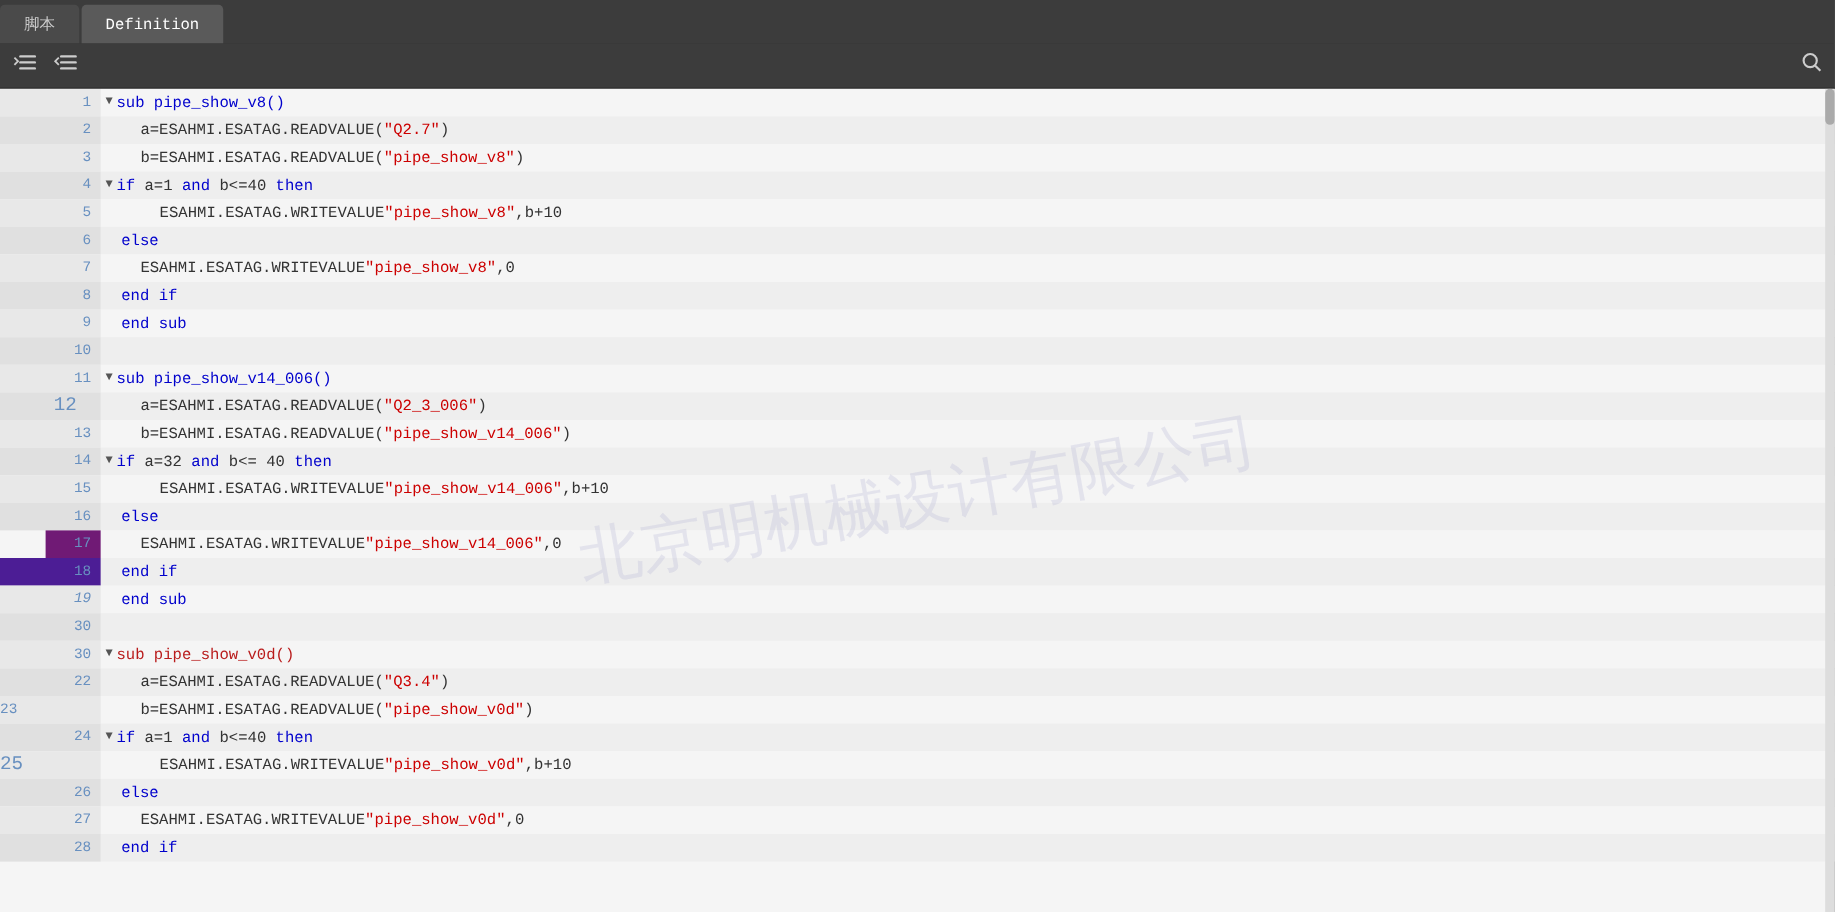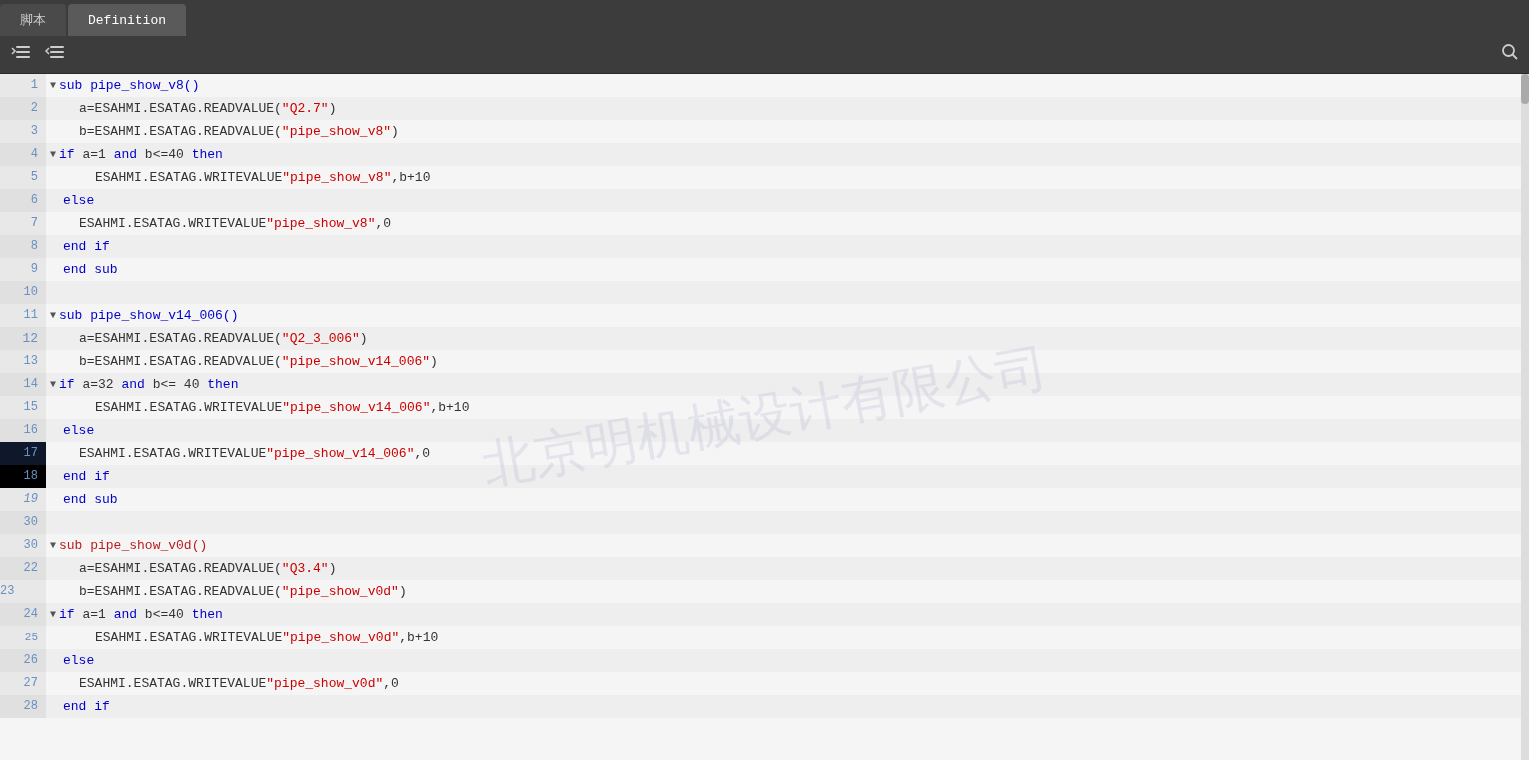--- a/index.html
+++ b/index.html
@@ -159,34 +159,34 @@
         <div style="min-width: 46px; text-align: right; padding-right: 8px; font-size: 12px; color: rgb(104, 144, 192); line-height: 23px; height: 23px; background: rgb(224, 224, 224);">2</div>
         <div style="min-width: 46px; text-align: right; padding-right: 8px; font-size: 12px; color: rgb(104, 144, 192); line-height: 23px; height: 23px; background: rgb(232, 232, 232);">3</div>
         <div style="min-width: 46px; text-align: right; padding-right: 8px; font-size: 12px; color: rgb(104, 144, 192); line-height: 23px; height: 23px; background: rgb(224, 224, 224);">4</div>
         <div style="min-width: 46px; text-align: right; padding-right: 8px; font-size: 12px; color: rgb(104, 144, 192); line-height: 23px; height: 23px; background: rgb(232, 232, 232);">5</div>
         <div style="min-width: 46px; text-align: right; padding-right: 8px; font-size: 12px; color: rgb(104, 144, 192); line-height: 23px; height: 23px; background: rgb(224, 224, 224);">6</div>
         <div style="min-width: 46px; text-align: right; padding-right: 8px; font-size: 12px; color: rgb(104, 144, 192); line-height: 23px; height: 23px; background: rgb(232, 232, 232);">7</div>
         <div style="min-width: 46px; text-align: right; padding-right: 8px; font-size: 12px; color: rgb(104, 144, 192); line-height: 23px; height: 23px; background: rgb(224, 224, 224);">8</div>
         <div style="min-width: 46px; text-align: right; padding-right: 8px; font-size: 12px; color: rgb(104, 144, 192); line-height: 23px; height: 23px; background: rgb(232, 232, 232);">9</div>
         <div style="min-width: 46px; text-align: right; padding-right: 8px; font-size: 12px; color: rgb(104, 144, 192); line-height: 23px; height: 23px; background: rgb(224, 224, 224);">10</div>
         <div style="min-width: 46px; text-align: right; padding-right: 8px; font-size: 12px; color: rgb(104, 144, 192); line-height: 23px; height: 23px; background: rgb(232, 232, 232);">11</div>
-        <div style="min-width: 46px; text-align: right; padding-right: 8px; font-size: 13px; color: rgb(104, 144, 192); line-height: 23px; height: 23px; background: rgb(224, 224, 224);">12</div>
+        <div style="min-width: 46px; text-align: right; padding-right: 20px; font-size: 16px; color: rgb(104, 144, 192); line-height: 23px; height: 23px; background: rgb(224, 224, 224);">12</div>
         <div style="min-width: 46px; text-align: right; padding-right: 8px; font-size: 12px; color: rgb(104, 144, 192); line-height: 23px; height: 23px; background: rgb(232, 232, 232);">13</div>
         <div style="min-width: 46px; text-align: right; padding-right: 8px; font-size: 12px; color: rgb(104, 144, 192); line-height: 23px; height: 23px; background: rgb(224, 224, 224);">14</div>
         <div style="min-width: 46px; text-align: right; padding-right: 8px; font-size: 12px; color: rgb(104, 144, 192); line-height: 23px; height: 23px; background: rgb(232, 232, 232);">15</div>
         <div style="min-width: 46px; text-align: right; padding-right: 8px; font-size: 12px; color: rgb(104, 144, 192); line-height: 23px; height: 23px; background: rgb(224, 224, 224);">16</div>
-        <div style="min-width: 46px; text-align: right; padding-right: 8px; font-size: 12px; color: rgb(104, 144, 192); line-height: 23px; height: 23px; background: #0f172a;">17</div>
-        <div style="min-width: 46px; text-align: right; padding-right: 8px; font-size: 12px; color: rgb(104, 144, 192); line-height: 23px; height: 23px; background: #000000;">18</div>
+        <div style="min-width: 46px; text-align: right; padding-right: 8px; font-size: 12px; color: rgb(104, 144, 192); line-height: 23px; height: 23px; background: #701a75; margin-left: 38px;">17</div>
+        <div style="min-width: 46px; text-align: right; padding-right: 8px; font-size: 12px; color: rgb(104, 144, 192); line-height: 23px; height: 23px; background: #4c1d95;">18</div>
         <div style="min-width: 46px; text-align: right; padding-right: 8px; font-size: 12px; color: rgb(104, 144, 192); line-height: 23px; height: 23px; background: rgb(232, 232, 232); font-style: italic;">19</div>
         <div style="min-width: 46px; text-align: right; padding-right: 8px; font-size: 12px; color: rgb(104, 144, 192); line-height: 23px; height: 23px; background: rgb(224, 224, 224);">30</div>
         <div style="min-width: 46px; text-align: right; padding-right: 8px; font-size: 12px; color: rgb(104, 144, 192); line-height: 23px; height: 23px; background: rgb(232, 232, 232);">30</div>
         <div style="min-width: 46px; text-align: right; padding-right: 8px; font-size: 12px; color: rgb(104, 144, 192); line-height: 23px; height: 23px; background: rgb(224, 224, 224);">22</div>
         <div style="min-width: 46px; text-align: left; padding-right: 8px; font-size: 12px; color: rgb(104, 144, 192); line-height: 23px; height: 23px; background: rgb(232, 232, 232);">23</div>
         <div style="min-width: 46px; text-align: right; padding-right: 8px; font-size: 12px; color: rgb(104, 144, 192); line-height: 23px; height: 23px; background: rgb(224, 224, 224);">24</div>
-        <div style="min-width: 46px; text-align: right; padding-right: 8px; font-size: 11px; color: rgb(104, 144, 192); line-height: 23px; height: 23px; background: rgb(232, 232, 232);">25</div>
+        <div style="min-width: 46px; text-align: left; padding-right: 8px; font-size: 16px; color: rgb(104, 144, 192); line-height: 23px; height: 23px; background: rgb(232, 232, 232);">25</div>
         <div style="min-width: 46px; text-align: right; padding-right: 8px; font-size: 12px; color: rgb(104, 144, 192); line-height: 23px; height: 23px; background: rgb(224, 224, 224);">26</div>
         <div style="min-width: 46px; text-align: right; padding-right: 8px; font-size: 12px; color: rgb(104, 144, 192); line-height: 23px; height: 23px; background: rgb(232, 232, 232);">27</div>
         <div style="min-width: 46px; text-align: right; padding-right: 8px; font-size: 12px; color: rgb(104, 144, 192); line-height: 23px; height: 23px; background: rgb(224, 224, 224);">28</div>
       </div>
       <div style="flex: 1 1 0%; display: flex; flex-direction: column;">
         <div style="line-height: 23px; height: 23px; padding-left: 4px; font-size: 13px; white-space: pre; background: rgb(245, 245, 245); display: flex; align-items: center;"><span style="color: rgb(85, 85, 85); font-size: 10px; margin-right: 3px; cursor: pointer;">▼</span><span style="color: rgb(0, 0, 204);">sub pipe_show_v8()</span></div>
         <div style="line-height: 23px; height: 23px; padding-left: 20px; font-size: 13px; white-space: pre; background: rgb(238, 238, 238); display: flex; align-items: center;"><span style="display: inline-block; width: 13px;"></span><span style="color: rgb(51, 51, 51);">a=ESAHMI.ESATAG.READVALUE(</span><span style="color: rgb(204, 0, 0);">"Q2.7"</span><span style="color: rgb(51, 51, 51);">)</span></div>
         <div style="line-height: 23px; height: 23px; padding-left: 20px; font-size: 13px; white-space: pre; background: rgb(245, 245, 245); display: flex; align-items: center;"><span style="display: inline-block; width: 13px;"></span><span style="color: rgb(51, 51, 51);">b=ESAHMI.ESATAG.READVALUE(</span><span style="color: rgb(204, 0, 0);">"pipe_show_v8"</span><span style="color: rgb(51, 51, 51);">)</span></div>
         <div style="line-height: 23px; height: 23px; padding-left: 4px; font-size: 13px; white-space: pre; background: rgb(238, 238, 238); display: flex; align-items: center;"><span style="color: rgb(85, 85, 85); font-size: 10px; margin-right: 3px; cursor: pointer;">▼</span><span style="color: rgb(0, 0, 204);">if </span><span style="color: rgb(51, 51, 51);">a=1 </span><span style="color: rgb(0, 0, 204);">and </span><span style="color: rgb(51, 51, 51);">b&lt;=40 </span><span style="color: rgb(0, 0, 204);">then</span></div>
         <div style="line-height: 23px; height: 23px; padding-left: 36px; font-size: 13px; white-space: pre; background: rgb(245, 245, 245); display: flex; align-items: center;"><span style="display: inline-block; width: 13px;"></span><span style="color: rgb(51, 51, 51);">ESAHMI.ESATAG.WRITEVALUE</span><span style="color: rgb(204, 0, 0);">"pipe_show_v8"</span><span style="color: rgb(51, 51, 51);">,b+10</span></div>

